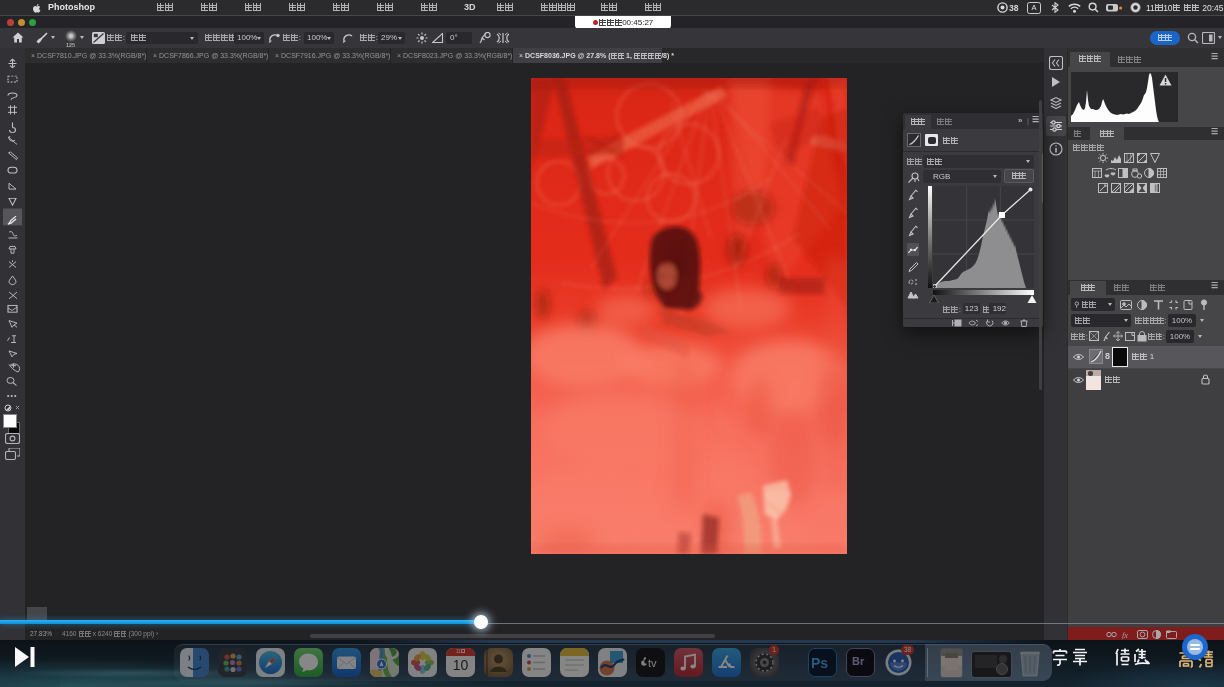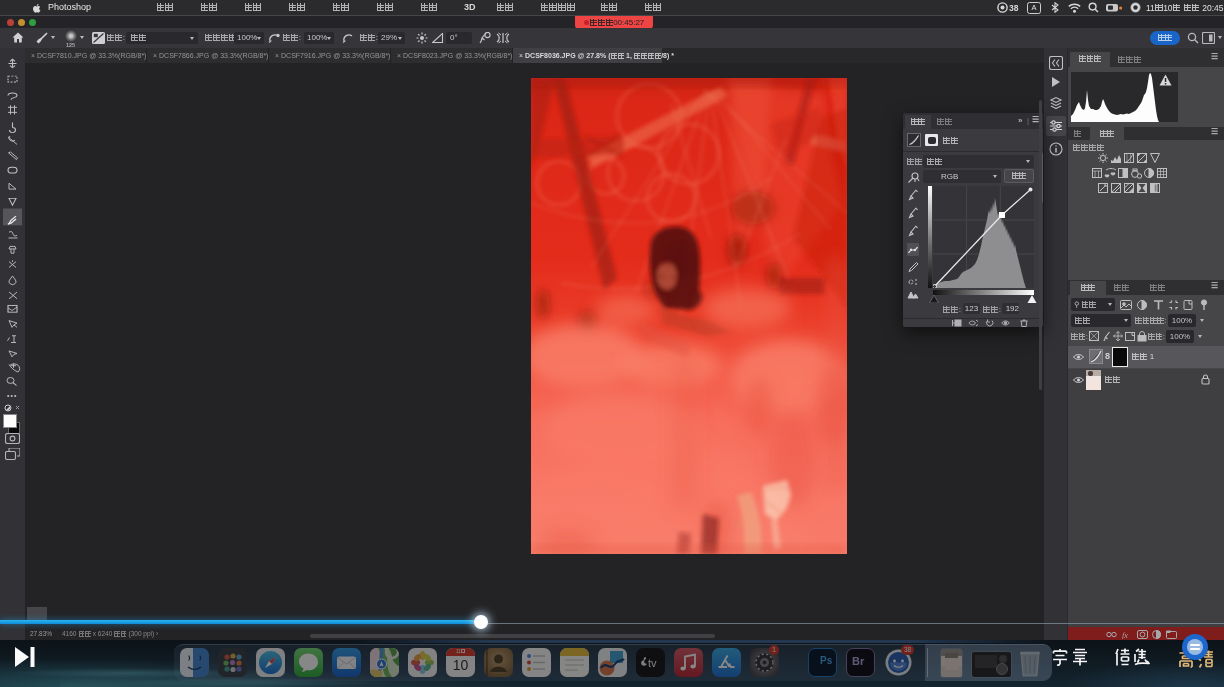--- a/index.html
+++ b/index.html
@@ -9,21 +9,21 @@
 repeating-linear-gradient(90deg,currentColor 0 1px,transparent 1px 3.4px);opacity:.8}
 .caret{display:inline-block;width:0;height:0;border-left:2.6px solid transparent;border-right:2.6px solid transparent;border-top:3.2px solid #b9b9bc;vertical-align:1px}
 .ibox{background:#29292d;border-radius:2px;color:#cicic4}
 </style></head>
 <body>
 
 <div class="ab" id="menubar" style="left:0;top:0;width:1224px;height:15px;background:#2b2b2e;color:#d6d6d8;font-size:9px">
 <svg class="ab" style="left:32px;top:2.5px" width="10" height="11" viewBox="0 0 10 11">
       <path fill="#d8d8d8" d="M7.2 5.8c0-1.1.9-1.7 1-1.8-.6-.8-1.4-.9-1.7-.9-.7-.1-1.4.4-1.7.4-.3 0-.9-.4-1.5-.4C2.5 3.1 1.8 3.5 1.4 4.2.6 5.5 1.2 7.5 2 8.6c.4.5.8 1.1 1.4 1.1.6 0 .8-.4 1.5-.4s.9.4 1.5.4c.6 0 1-.5 1.4-1.1.4-.6.6-1.2.6-1.2s-1.2-.5-1.2-1.6zM6.1 2.3c.3-.4.5-.9.5-1.4-.5 0-1 .3-1.3.7-.3.3-.5.8-.5 1.3.5.1 1-.2 1.3-.6z"></path>
     </svg>
-<b class="ab" style="left:48px;top:2px;font-weight:normal;color:#e8e8e8">Photoshop</b>
+<b class="ab" style="left:48px;top:2px;font-weight:bold;color:#e8e8e8">Photoshop</b>
 <span class="ab" style="left:156px;top:2px"><b class="g"></b><b class="g"></b></span>
 <span class="ab" style="left:200px;top:2px"><b class="g"></b><b class="g"></b></span>
 <span class="ab" style="left:244px;top:2px"><b class="g"></b><b class="g"></b></span>
 <span class="ab" style="left:288px;top:2px"><b class="g"></b><b class="g"></b></span>
 <span class="ab" style="left:332px;top:2px"><b class="g"></b><b class="g"></b></span>
 <span class="ab" style="left:376px;top:2px"><b class="g"></b><b class="g"></b></span>
 <span class="ab" style="left:420px;top:2px"><b class="g"></b><b class="g"></b></span>
 <b class="ab" style="left:464px;top:2px;font-weight:bold;color:#d8d8d8">3D</b>
 <span class="ab" style="left:496px;top:2px"><b class="g"></b><b class="g"></b></span>
 <span class="ab" style="left:540px;top:2px"><b class="g"></b><b class="g"></b><b class="g"></b><b class="g"></b></span>
@@ -58,21 +58,21 @@
       <circle cx="5.5" cy="5.5" r="4.8" fill="none" stroke="#888" stroke-width=".6"></circle>
       <circle cx="5.5" cy="5.5" r="2.2" fill="#2b2b2e"></circle>
     </svg>
 <span class="ab" style="left:1146px;top:2.5px;color:#e2e2e4;font-size:8.5px">11<b class="g"></b>10<b class="g"></b> <b class="g"></b><b class="g"></b> 20:45</span>
 </div>
 
 <div class="ab" id="titlebar" style="left:0;top:15px;width:1224px;height:13px;background:#242428;border-top:1px solid #45464c;box-sizing:border-box">
 <i class="ab" style="left:7px;top:3px;width:7px;height:7px;border-radius:50%;background:#b94138"></i>
 <i class="ab" style="left:18px;top:3px;width:7px;height:7px;border-radius:50%;background:#c2902f"></i>
 <i class="ab" style="left:29px;top:3px;width:7px;height:7px;border-radius:50%;background:#2e9e3e"></i>
-<div class="ab" style="left:575px;top:0px;width:78px;height:13px;background:#ef4444;border-radius:0 0 4px 4px;color:#222;font-size:8px;line-height:13px;text-align:center">
+<div class="ab" style="left:575px;top:0px;width:96px;height:13px;background:#ffffff;border-radius:0 0 4px 4px;color:#222;font-size:8px;line-height:13px;text-align:center">
 <i style="display:inline-block;width:5px;height:5px;border-radius:50%;background:#c02428;margin-right:1px;vertical-align:0"></i><b class="g" style="opacity:.85"></b><b class="g" style="opacity:.85"></b><b class="g" style="opacity:.85"></b>00:45:27</div>
 </div>
 
 <div class="ab" id="optbar" style="left:0;top:28px;width:1224px;height:20px;background:#36363a;color:#c6c6c9;font-size:8px">
 <svg class="ab" style="left:12px;top:4px" width="12" height="11" viewBox="0 0 12 11">
       <path d="M6 .5 L11.5 5.5 L9.8 5.5 L9.8 10.5 L7 10.5 L7 7 L5 7 L5 10.5 L2.2 10.5 L2.2 5.5 L.5 5.5 Z" fill="#d0d0d3"></path>
     </svg>
 <svg class="ab" style="left:36px;top:4px" width="12" height="12" viewBox="0 0 12 12">
       <path d="M11 1 L5.5 6.5 L4 9 L2.6 10.4 L1.6 9.4 L3 8 L5.5 6.5" fill="none" stroke="#d0d0d3" stroke-width="1.6"></path>
     </svg>
@@ -560,21 +560,21 @@
       <i class="ab" style="left:2.5px;top:2.5px;width:8px;height:7px;background:#2c2c30;border-radius:2px"></i>
     </div>
 <span class="ab" style="left:40px;top:23px;color:#d0d0d3"><b class="g"></b><b class="g"></b></span>
 <div class="ab" style="left:0;top:38px;width:140px;height:1px;background:#2c2c30"></div>
 <span class="ab" style="left:4px;top:44px;color:#b8b8bb"><b class="g"></b><b class="g"></b>:</span>
 <div class="ab" style="left:20px;top:42px;width:111px;height:13px;background:#2f2f33;border-radius:2px;line-height:13px"><span style="margin-left:4px;color:#c8c8cb"><b class="g"></b><b class="g"></b></span><i class="caret ab" style="right:4px;top:5px"></i></div>
 <svg class="ab" style="left:4px;top:58px" width="13" height="13" viewBox="0 0 13 13" fill="none" stroke="#c4c4c7" stroke-width="1.1">
       <circle cx="8" cy="5" r="3"></circle>
       <path d="M6 7 L1.5 11.5 M8 8 L8 11 M10.5 7.5 L12 10"></path>
     </svg>
-<div class="ab" style="left:20px;top:57px;width:78px;height:13px;background:#2f2f33;border-radius:2px;line-height:13px"><span style="margin-left:18px;color:#cacacd">RGB</span><i class="caret ab" style="right:4px;top:5px"></i></div>
+<div class="ab" style="left:20px;top:57px;width:78px;height:13px;background:#2f2f33;border-radius:2px;line-height:13px"><span style="margin-left:10px;color:#cacacd">RGB</span><i class="caret ab" style="right:4px;top:5px"></i></div>
 <div class="ab" style="left:101px;top:56px;width:30px;height:14px;background:#46464a;border:1px solid #5c5c60;border-radius:2px;box-sizing:border-box;text-align:center;line-height:12px;color:#d2d2d5"><b class="g"></b><b class="g"></b></div>
 <svg class="ab" style="left:4px;top:76px" width="12" height="110" viewBox="0 0 12 110" fill="none" stroke="#c4c4c7" stroke-width="1.1">
 <g>
         <path d="M9 1 L4 7 M4 7 l-1.5 3.5 l3.5 -1.5 Z M8.5 .8 l2 2"></path>
       </g>
 <g transform="translate(0,18)">
         <path d="M9 1 L4 7 M4 7 l-1.5 3.5 l3.5 -1.5 Z M8.5 .8 l2 2"></path>
       </g>
 <g transform="translate(0,36)">
         <path d="M9 1 L4 7 M4 7 l-1.5 3.5 l3.5 -1.5 Z M8.5 .8 l2 2"></path>
@@ -608,21 +608,21 @@
 </svg>
 </div>
 <div class="ab" style="left:30px;top:177px;width:101px;height:5px;background:linear-gradient(90deg,#111,#fff)"></div>
 <svg class="ab" style="left:26px;top:182px" width="110" height="8" viewBox="0 0 110 8">
       <path d="M5 0 L9.5 8 L.5 8 Z" fill="#1a1a1c" stroke="#777" stroke-width=".7"></path>
       <path d="M103 0 L107.5 8 L98.5 8 Z" fill="#f2f2f2"></path>
     </svg>
 <span class="ab" style="left:40px;top:192px;color:#b8b8bb"><b class="g"></b><b class="g"></b>:</span>
 <div class="ab" style="left:60px;top:190px;width:17px;height:11px;background:#2f2f33;border-radius:2px;text-align:center;line-height:11px;color:#d0d0d3">123</div>
 <span class="ab" style="left:80px;top:192px;color:#b8b8bb"><b class="g"></b><b class="g"></b>:</span>
-<div class="ab" style="left:99px;top:190px;width:17px;height:11px;background:#2f2f33;border-radius:2px;text-align:right;line-height:11px;color:#d0d0d3">192</div>
+<div class="ab" style="left:86px;top:190px;width:17px;height:11px;background:#2f2f33;border-radius:2px;text-align:right;line-height:11px;color:#d0d0d3">192</div>
 <div class="ab" style="left:0;top:205px;width:140px;height:1px;background:#2c2c30"></div>
 <svg class="ab" style="left:48px;top:206px" width="88" height="8" viewBox="0 0 88 8" fill="none" stroke="#b0b0b3" stroke-width="1">
 <g>
         <rect x="4" y="1" width="6" height="6" fill="#b0b0b3"></rect>
         <path d="M1.5 1 V7 M4 4 H1.5"></path>
       </g>
 <g transform="translate(16,0)">
         <path d="M2 4 C3.5 1.5 7 1.5 8.5 4 C7 6.5 3.5 6.5 2 4 Z"></path>
         <path d="M9 1 L11 2.5 M9 7 L11 5.5"></path>
       </g>
@@ -767,21 +767,21 @@
 <div class="ab" style="left:750px;top:8px;width:29px;height:29px;border-radius:7px;background:radial-gradient(circle,#7a7a82 30%,#4a4a52 80%)"><svg width="29" height="29" viewBox="0 0 29 29">
           <circle cx="14.5" cy="14.5" r="9.5" fill="#3a3a42"></circle>
           <g fill="none" stroke="#c8c8d0" stroke-width="1.4" stroke-dasharray="2.2 2.4">
             <circle cx="14.5" cy="14.5" r="8.5"></circle>
           </g>
           <circle cx="14.5" cy="14.5" r="4.5" fill="#8a8a92"></circle>
           <circle cx="14.5" cy="14.5" r="2" fill="#3a3a42"></circle>
         </svg><i class="ab" style="left:19px;top:-3px;width:10px;height:10px;border-radius:50%;background:#e8392e;color:#fff;font-size:6.5px;text-align:center;line-height:10px;font-style:normal">1</i></div>
 
 <div class="ab" style="left:808px;top:8px;width:29px;height:29px;border-radius:7px;background:#0a1e38;border:1.5px solid #2080d8;box-sizing:border-box">
-        <b class="ab" style="left:11px;top:6px;font-size:10px;color:#40a8f8">Ps</b>
+        <b class="ab" style="left:2px;top:6px;font-size:14px;color:#40a8f8">Ps</b>
       </div>
 
 <div class="ab" style="left:846px;top:8px;width:29px;height:29px;border-radius:7px;background:#151321;border:1.5px solid #8a7ab8;box-sizing:border-box">
         <b class="ab" style="left:5px;top:6px;font-size:11px;color:#b8a8e8">Br</b>
       </div>
 
 <div class="ab" style="left:884px;top:8px;width:29px;height:29px"><svg width="29" height="29" viewBox="0 0 29 29">
           <circle cx="14.5" cy="14.5" r="13" fill="#e8eef4"></circle>
           <circle cx="14.5" cy="14.5" r="10.5" fill="#2862c8"></circle>
           <path d="M6 14.5 a8.5 8.5 0 0 0 17 0" fill="#4a88e8"></path>

